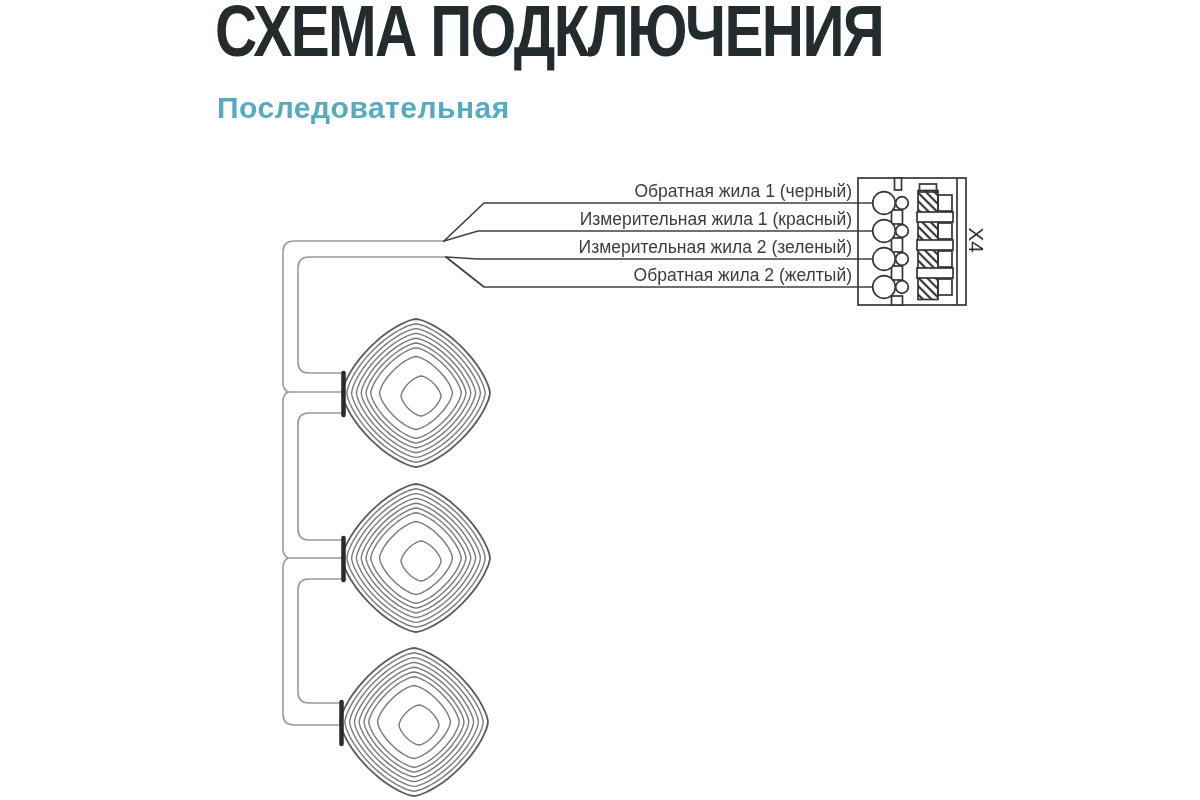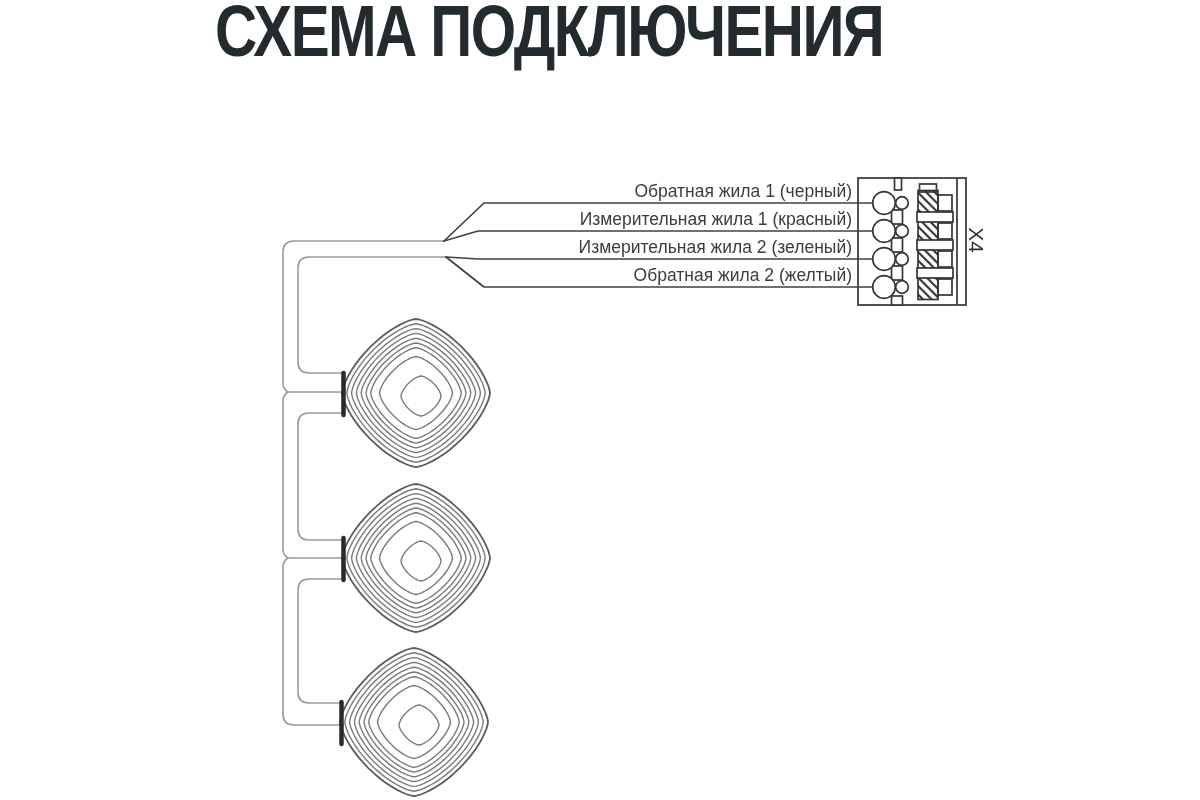--- a/index.html
+++ b/index.html
@@ -46,20 +46,21 @@
     fill: #2e3235;
   }
 </style>
 </head>
 <body>
 
 <div class="page">
 
   <div class="title">СХЕМА ПОДКЛЮЧЕНИЯ</div>
 
+  <div class="subtitle">Последовательная</div>
 
   <svg class="diagram" width="1200" height="800" viewBox="0 0 1200 800">
     <defs>
       <pattern id="hatch" width="6" height="6" patternUnits="userSpaceOnUse" patternTransform="rotate(-45)">
         <line x1="3" y1="0" x2="3" y2="6" stroke="#33363a" stroke-width="2.2"></line>
       </pattern>
     </defs>
 
     <g id="geo">
         <path d="M 444,241 L 294,241 Q 283,241 283,252 L 283,383 Q 283,389 288,392 Q 283,395 283,401 L 283,549 Q 283,555 288,558 Q 283,561 283,567 L 283,714 Q 283,725 294,725 L 343,725" fill="none" stroke="#9a9a9a" stroke-width="1.6" stroke-linejoin="round" stroke-linecap="round"></path>

